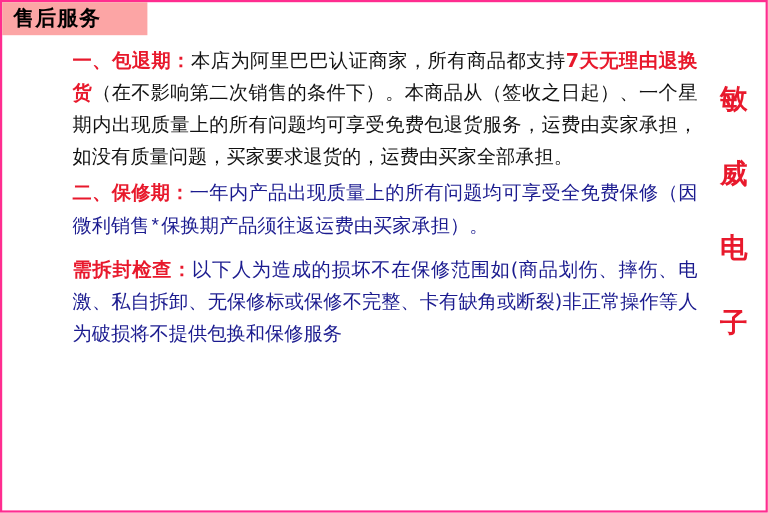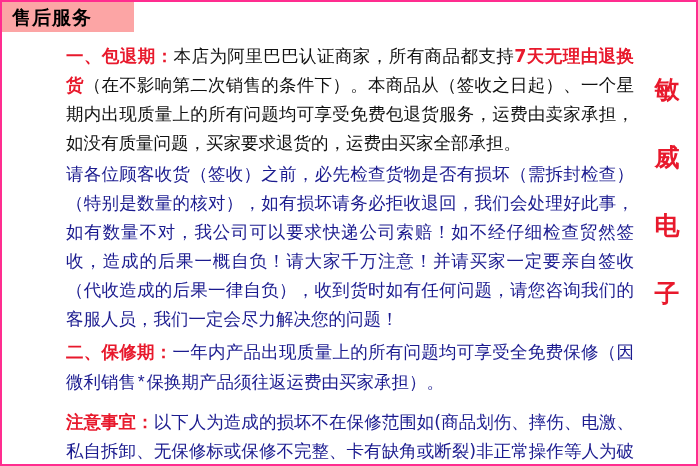--- a/index.html
+++ b/index.html
@@ -99,28 +99,27 @@
 <div class="page">
 
   <div class="title-banner">售后服务</div>
 
   <div class="content">
 
     <p class="para p1">
       <span class="head-red">一、包退期：</span><span class="black" style="color:#111111;">本店为阿里巴巴认证商家，所有商品都支持</span><span class="inline-red">7天无理由退换货</span><span style="color:#111111;">（在不影响第二次销售的条件下）。本商品从（签收之日起）、一个星期内出现质量上的所有问题均可享受免费包退货服务，运费由卖家承担，如没有质量问题，买家要求退货的，运费由买家全部承担。</span>
     </p>
 
-    <p class="para p2" style="color:#1b1b8f;">请各位顾客收货（签收）之前，必先检查货物是否有损坏（需拆封检查）（特别是数量的核对），如有损坏请务必拒收退回，我们会处理好此事，如有数量不对，我公司可以要求快递公司索赔！如不经仔细检查贸然签收，造成的后果一概自负！请大家千万注意！并请买家一定要亲自签收（代收造成的后果一律自负），收到货时如有任何问题，请您咨询我们的客服人员，我们一定会尽力解决您的问题！</p>
 
     <p class="para p3">
       <span class="head-red">二、保修期：</span><span style="color:#1b1b8f;font-family:Liberation Mono, monospace;">一年内产品出现质量上的所有问题均可享受全免费保修（因微利销售*保换期产品须往返运费由买家承担）。</span>
     </p>
 
     <p class="para p4">
-      <span class="head-red">注意事宜：</span><span style="color:#1b1b8f;">以下人为造成的损坏不在保修范围如(商品划伤、摔伤、电激、私自拆卸、无保修标或保修不完整、卡有缺角或断裂)非正常操作等人为破损将不提供包换和保修服务</span>
+      <span class="head-red">需拆封检查：</span><span style="color:#1b1b8f;">以下人为造成的损坏不在保修范围如(商品划伤、摔伤、电激、私自拆卸、无保修标或保修不完整、卡有缺角或断裂)非正常操作等人为破损将不提供包换和保修服务</span>
     </p>
 
   </div>
 
   <div class="side-vertical">
     <span>敏</span>
     <span>威</span>
     <span>电</span>
     <span>子</span>
   </div>

